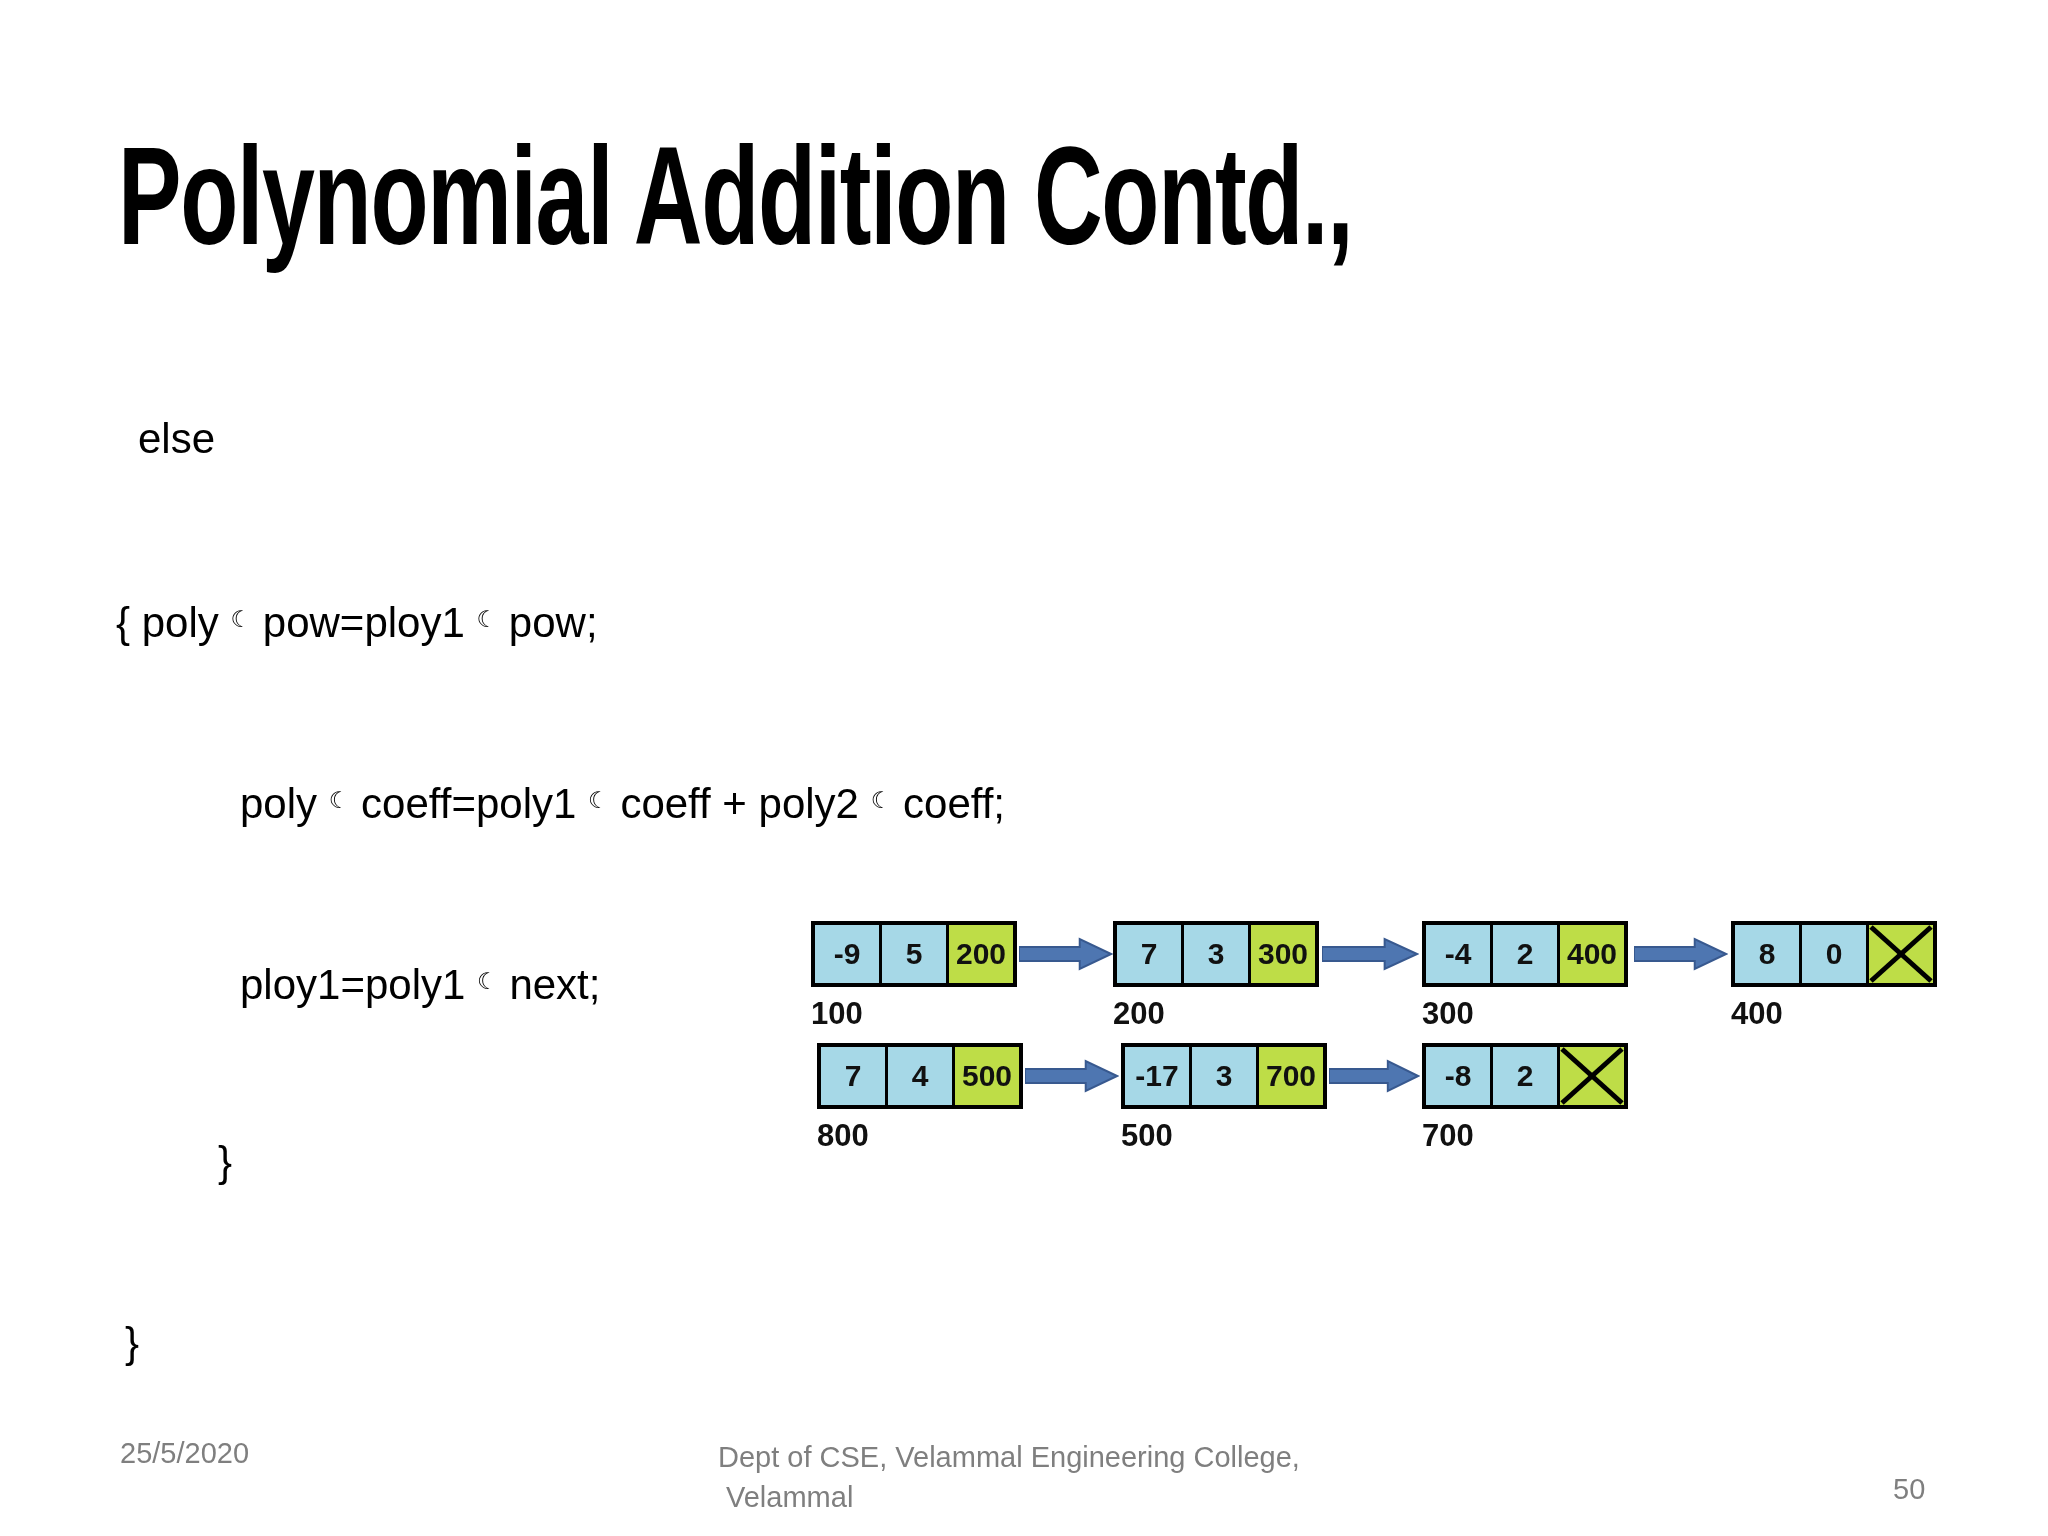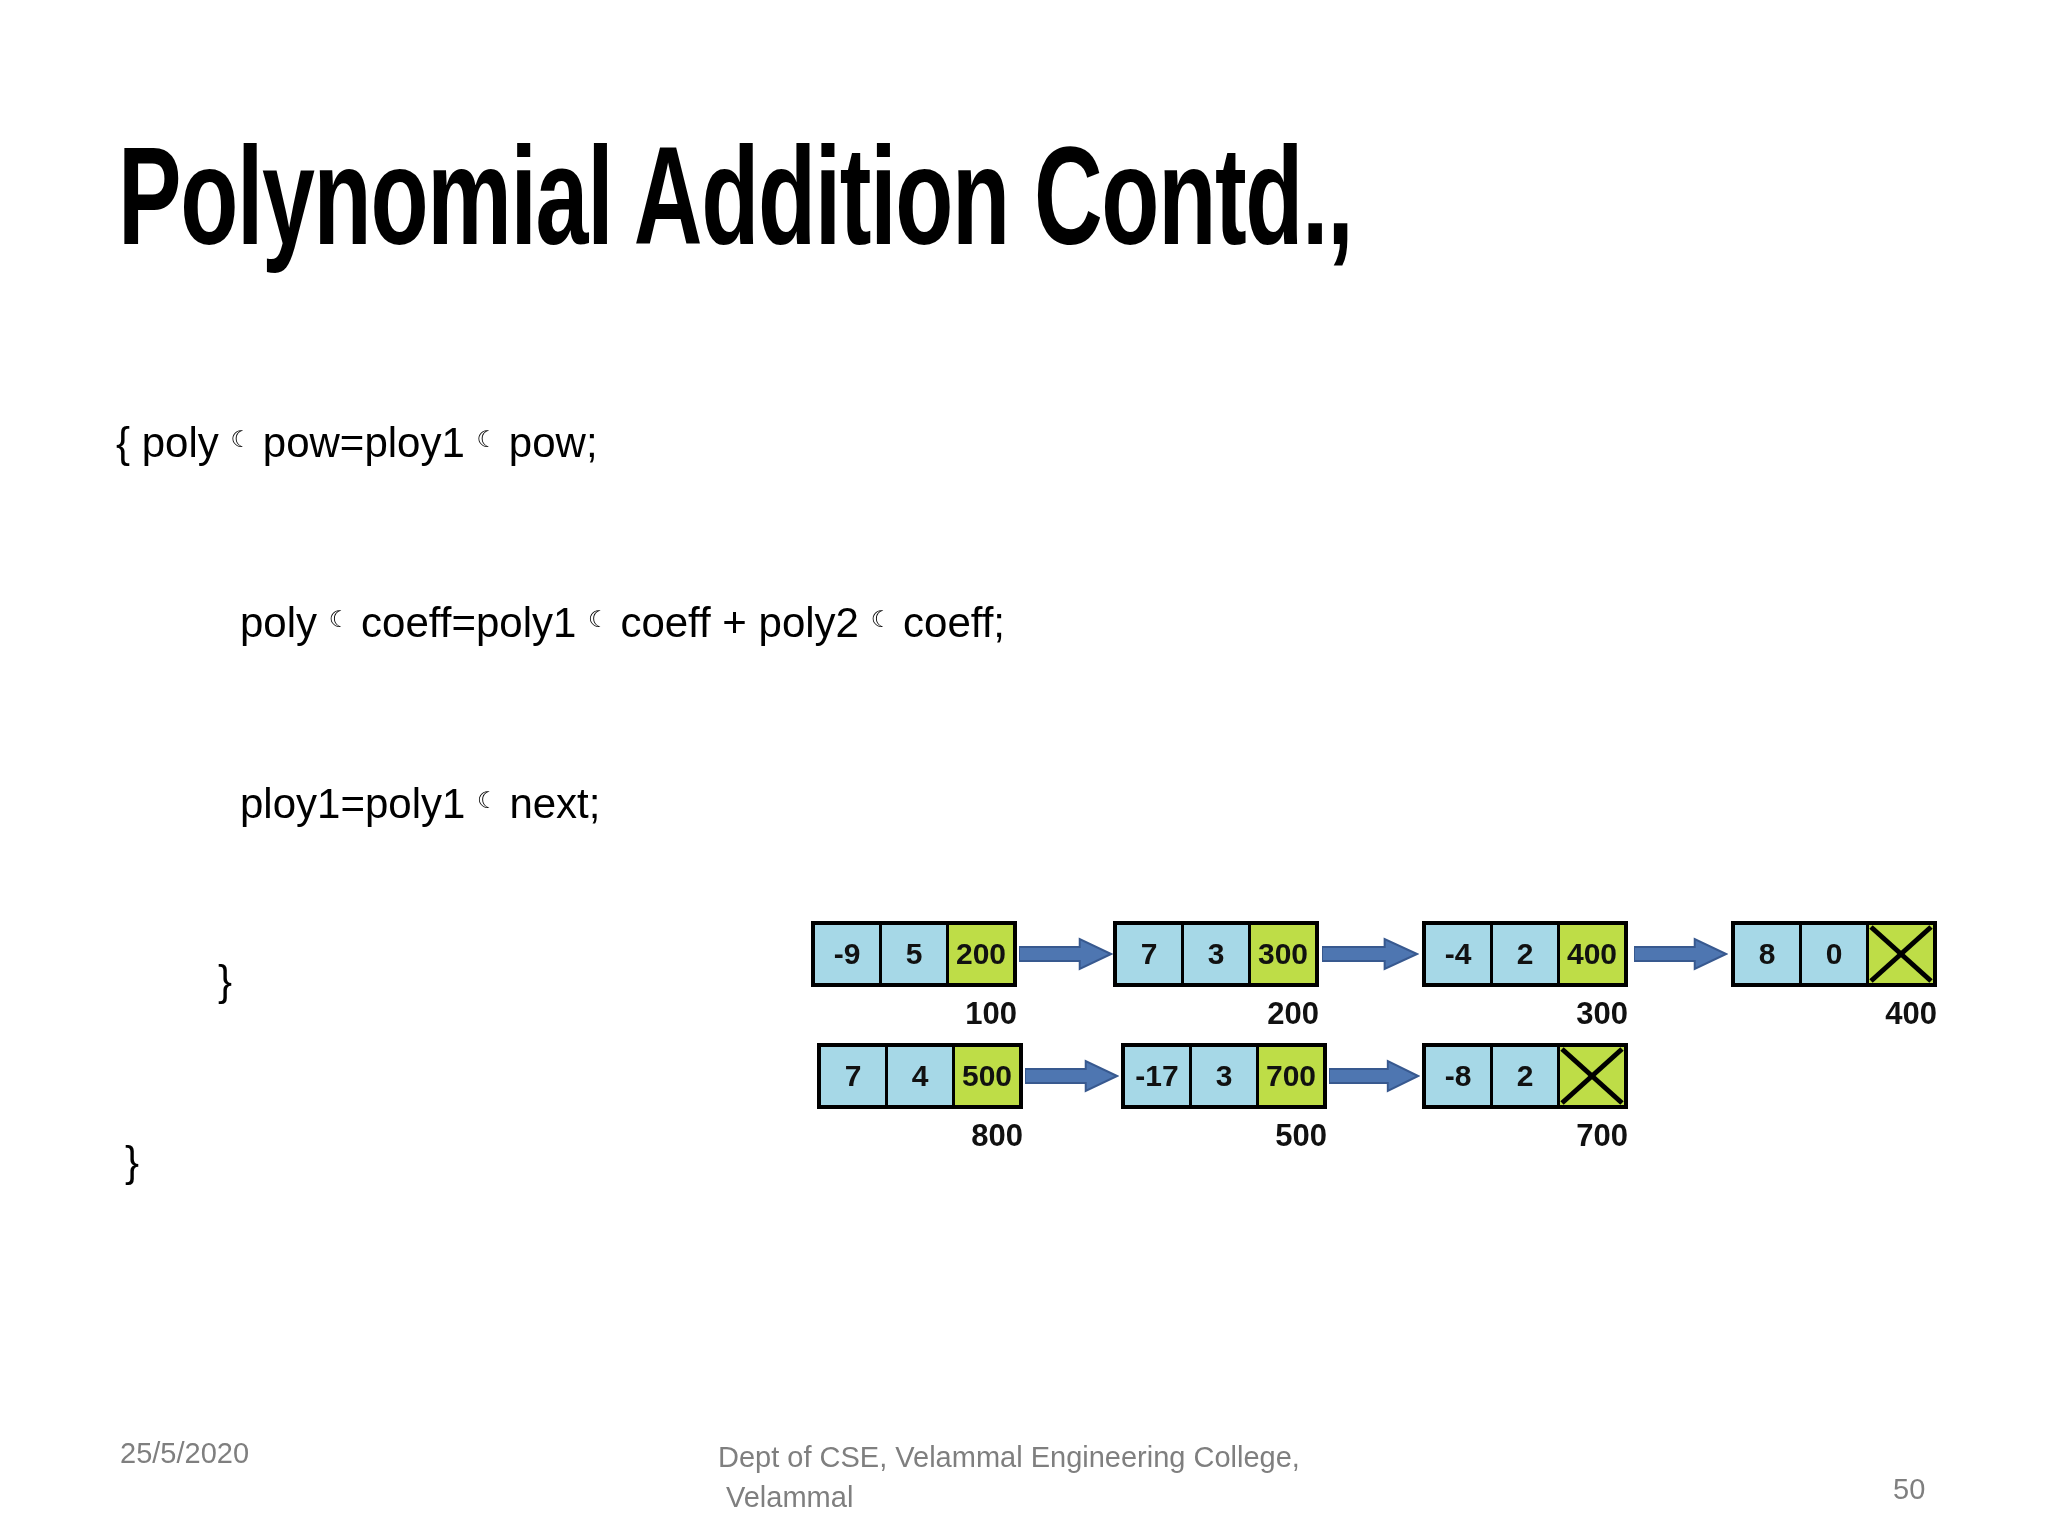--- a/index.html
+++ b/index.html
@@ -21,39 +21,40 @@
   }
   .cell{
     width:64px;height:58px;display:flex;align-items:center;justify-content:center;
     font-size:30px;font-weight:bold;color:#111;
   }
   .cell.blue{background:var(--cell-blue,#a6d8e7);}
   .cell.green{background:var(--cell-green,#bedd47);}
   .cross{display:block;}
   .cross line{stroke:#000;stroke-width:5;}
   .addr{
-    position:absolute;width:206px;text-align:right;
+    position:absolute;width:206px;text-align:left;
     font-size:31px;font-weight:bold;color:#111;
   }
   .arrow{position:absolute;}
   .arrow polygon{fill:var(--arrow-fill,#4e76b1);stroke:var(--arrow-stroke,#38598f);stroke-width:2;}
   .footer{position:absolute;left:0;top:1437px;width:2048px;font-size:29px;color:#7f7f7f;}
   .footer .date{position:absolute;left:120px;top:0;}
   .footer .dept{position:absolute;left:718px;top:0;line-height:40px;}
   .footer .dept .l2{padding-left:8px;}
   .footer .page{position:absolute;left:1893px;top:0;margin-top:36px;}
 </style>
 </head>
 <body>
 
 <div class="slide">
 
   <div class="title">Polynomial Addition Contd.,</div>
 
   <div class="code">
+    <div class="cl" style="margin-left:138px">else</div>
     <div class="cl" style="margin-left:116px">{ poly <span class="moon">☾</span> pow=ploy1 <span class="moon">☾</span> pow;</div>
     <div class="cl" style="margin-left:240px">poly <span class="moon">☾</span> coeff=poly1 <span class="moon">☾</span> coeff + poly2 <span class="moon">☾</span> coeff;</div>
     <div class="cl" style="margin-left:240px">ploy1=poly1 <span class="moon">☾</span> next;</div>
     <div class="cl" style="margin-left:218px">}</div>
     <div class="cl" style="margin-left:125px">}</div>
     
     
     
     
     

